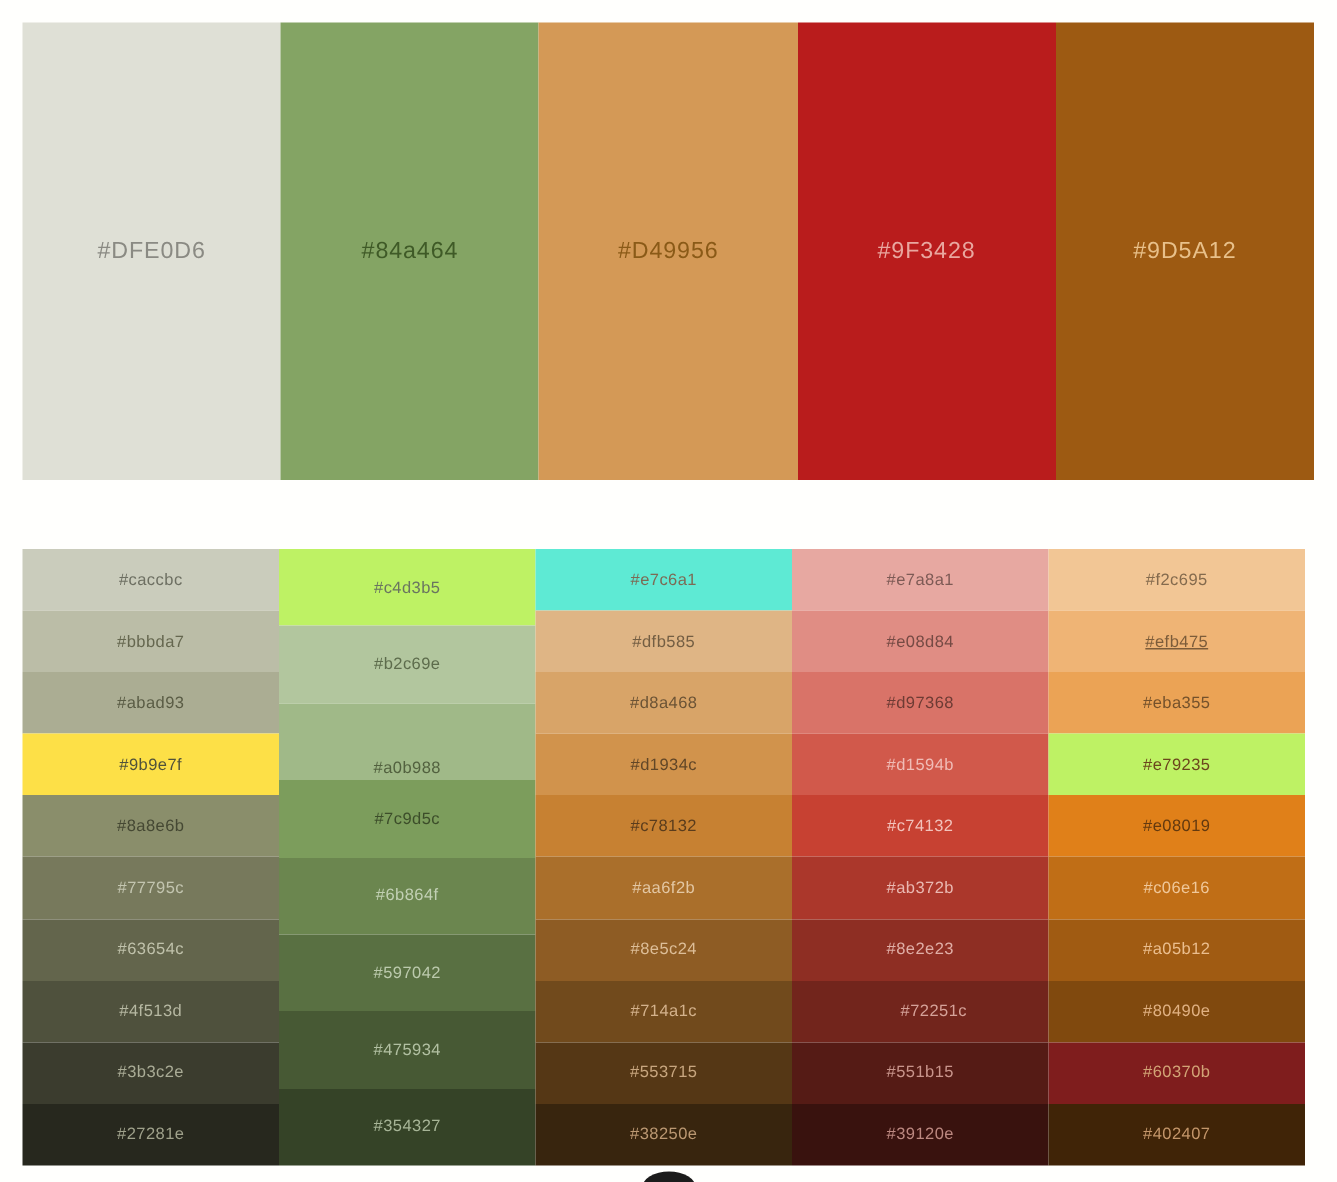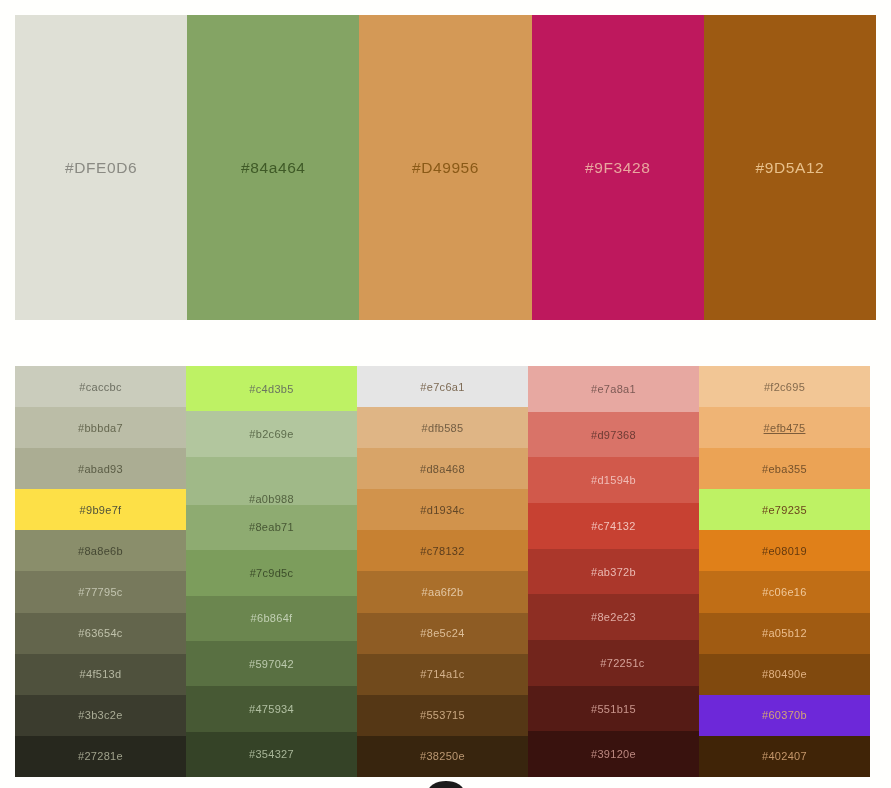--- a/index.html
+++ b/index.html
@@ -97,21 +97,21 @@
   <div id="hero-strip">
       <div class="hero-swatch" style="background: rgb(223, 224, 214);">
         <span class="hero-label" style="color: rgb(138, 138, 131);">#DFE0D6</span>
       </div>
       <div class="hero-swatch" style="background: rgb(132, 164, 100);">
         <span class="hero-label" style="color: rgb(63, 90, 39);">#84a464</span>
       </div>
       <div class="hero-swatch" style="background: rgb(212, 153, 86);">
         <span class="hero-label" style="color: rgb(138, 90, 23);">#D49956</span>
       </div>
-      <div class="hero-swatch" style="background: #be185d;">
+      <div class="hero-swatch" style="background: #b91c1c;">
         <span class="hero-label" style="color: rgb(233, 167, 159);">#9F3428</span>
       </div>
       <div class="hero-swatch" style="background: rgb(157, 90, 18);">
         <span class="hero-label" style="color: rgb(232, 192, 138);">#9D5A12</span>
       </div>
     </div>
 
   <div id="shade-grid">
       <div class="shade-column">
         <div class="shade-cell" style="background: rgb(202, 204, 188);">
@@ -148,41 +148,38 @@
       <div class="shade-column">
         <div class="shade-cell" style="background: #bef264;">
           <span class="shade-label" style="color: rgb(106, 117, 96);">#c4d3b5</span>
         </div>
         <div class="shade-cell" style="background: rgb(178, 198, 158);">
           <span class="shade-label" style="color: rgb(93, 108, 76);">#b2c69e</span>
         </div>
         <div class="shade-cell" style="background: rgb(160, 185, 136);">
           <span class="shade-label" style="color: rgb(82, 97, 63); margin-top: 36px;">#a0b988</span>
         </div>
-        <div class="shade-cell" style="background: rgb(142, 171, 113);">
-          <span class="shade-label" style="color: rgb(71, 87, 52);">#8eab71</span>
-        </div>
         <div class="shade-cell" style="background: rgb(124, 157, 92);">
           <span class="shade-label" style="color: rgb(60, 77, 42);">#7c9d5c</span>
         </div>
         <div class="shade-cell" style="background: rgb(107, 134, 79);">
           <span class="shade-label" style="color: rgb(194, 208, 180);">#6b864f</span>
         </div>
         <div class="shade-cell" style="background: rgb(89, 112, 66);">
           <span class="shade-label" style="color: rgb(188, 202, 173);">#597042</span>
         </div>
         <div class="shade-cell" style="background: rgb(71, 89, 52);">
           <span class="shade-label" style="color: rgb(178, 192, 162);">#475934</span>
         </div>
         <div class="shade-cell" style="background: rgb(53, 67, 39);">
           <span class="shade-label" style="color: rgb(167, 181, 151);">#354327</span>
         </div>
       </div>
       <div class="shade-column">
-        <div class="shade-cell" style="background: #e5e5e5;">
+        <div class="shade-cell" style="background: #5eead4;">
           <span class="shade-label" style="color: rgb(125, 106, 84);">#e7c6a1</span>
         </div>
         <div class="shade-cell" style="background: rgb(223, 181, 133);">
           <span class="shade-label" style="color: rgb(115, 94, 67);">#dfb585</span>
         </div>
         <div class="shade-cell" style="background: rgb(216, 164, 104);">
           <span class="shade-label" style="color: rgb(107, 83, 53);">#d8a468</span>
         </div>
         <div class="shade-cell" style="background: rgb(209, 147, 76);">
           <span class="shade-label" style="color: rgb(97, 70, 39);">#d1934c</span>
@@ -203,20 +200,23 @@
           <span class="shade-label" style="color: rgb(200, 166, 127);">#553715</span>
         </div>
         <div class="shade-cell" style="background: rgb(56, 37, 14);">
           <span class="shade-label" style="color: rgb(187, 152, 114);">#38250e</span>
         </div>
       </div>
       <div class="shade-column">
         <div class="shade-cell" style="background: rgb(231, 168, 161);">
           <span class="shade-label" style="color: rgb(125, 90, 85);">#e7a8a1</span>
         </div>
+        <div class="shade-cell" style="background: rgb(224, 141, 132);">
+          <span class="shade-label" style="color: rgb(117, 74, 68);">#e08d84</span>
+        </div>
         <div class="shade-cell" style="background: rgb(217, 115, 104);">
           <span class="shade-label" style="color: rgb(109, 59, 52);">#d97368</span>
         </div>
         <div class="shade-cell" style="background: rgb(209, 89, 75);">
           <span class="shade-label" style="color: rgb(240, 189, 183);">#d1594b</span>
         </div>
         <div class="shade-cell" style="background: rgb(199, 65, 50);">
           <span class="shade-label" style="color: rgb(242, 195, 188);">#c74132</span>
         </div>
         <div class="shade-cell" style="background: rgb(171, 55, 43);">
@@ -253,21 +253,21 @@
         </div>
         <div class="shade-cell" style="background: rgb(192, 110, 22);">
           <span class="shade-label" style="color: rgb(240, 200, 154);">#c06e16</span>
         </div>
         <div class="shade-cell" style="background: rgb(160, 91, 18);">
           <span class="shade-label" style="color: rgb(235, 190, 142);">#a05b12</span>
         </div>
         <div class="shade-cell" style="background: rgb(128, 73, 14);">
           <span class="shade-label" style="color: rgb(224, 177, 130);">#80490e</span>
         </div>
-        <div class="shade-cell" style="background: #6d28d9;">
+        <div class="shade-cell" style="background: #7f1d1d;">
           <span class="shade-label" style="color: rgb(210, 164, 118);">#60370b</span>
         </div>
         <div class="shade-cell" style="background: rgb(64, 36, 7);">
           <span class="shade-label" style="color: rgb(196, 150, 106);">#402407</span>
         </div>
       </div>
     </div>
 
   <div id="bottom-pill"></div>
 

